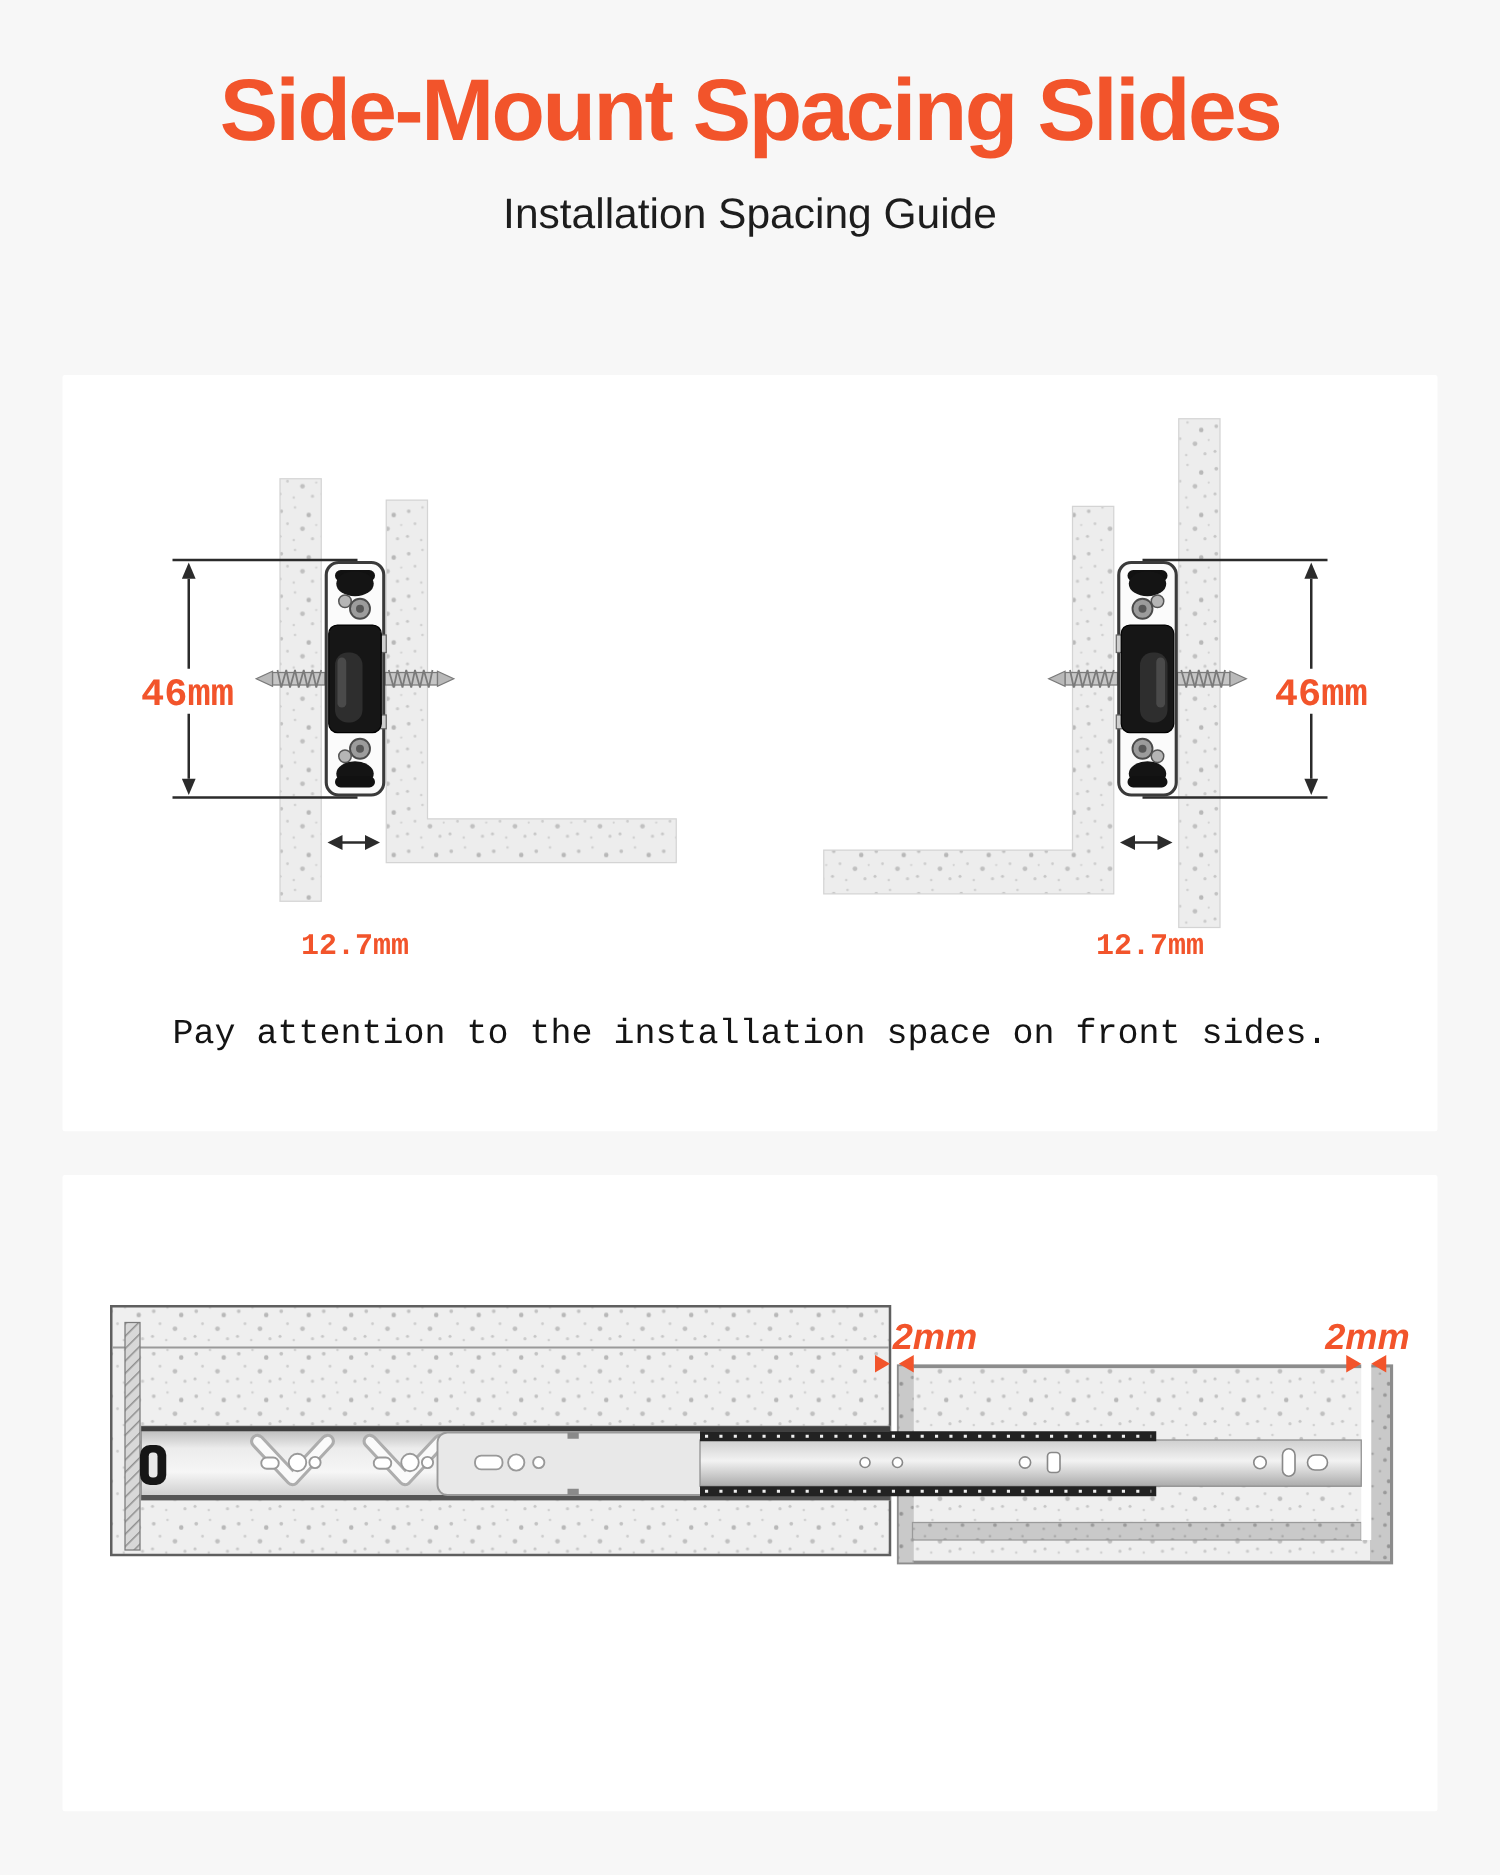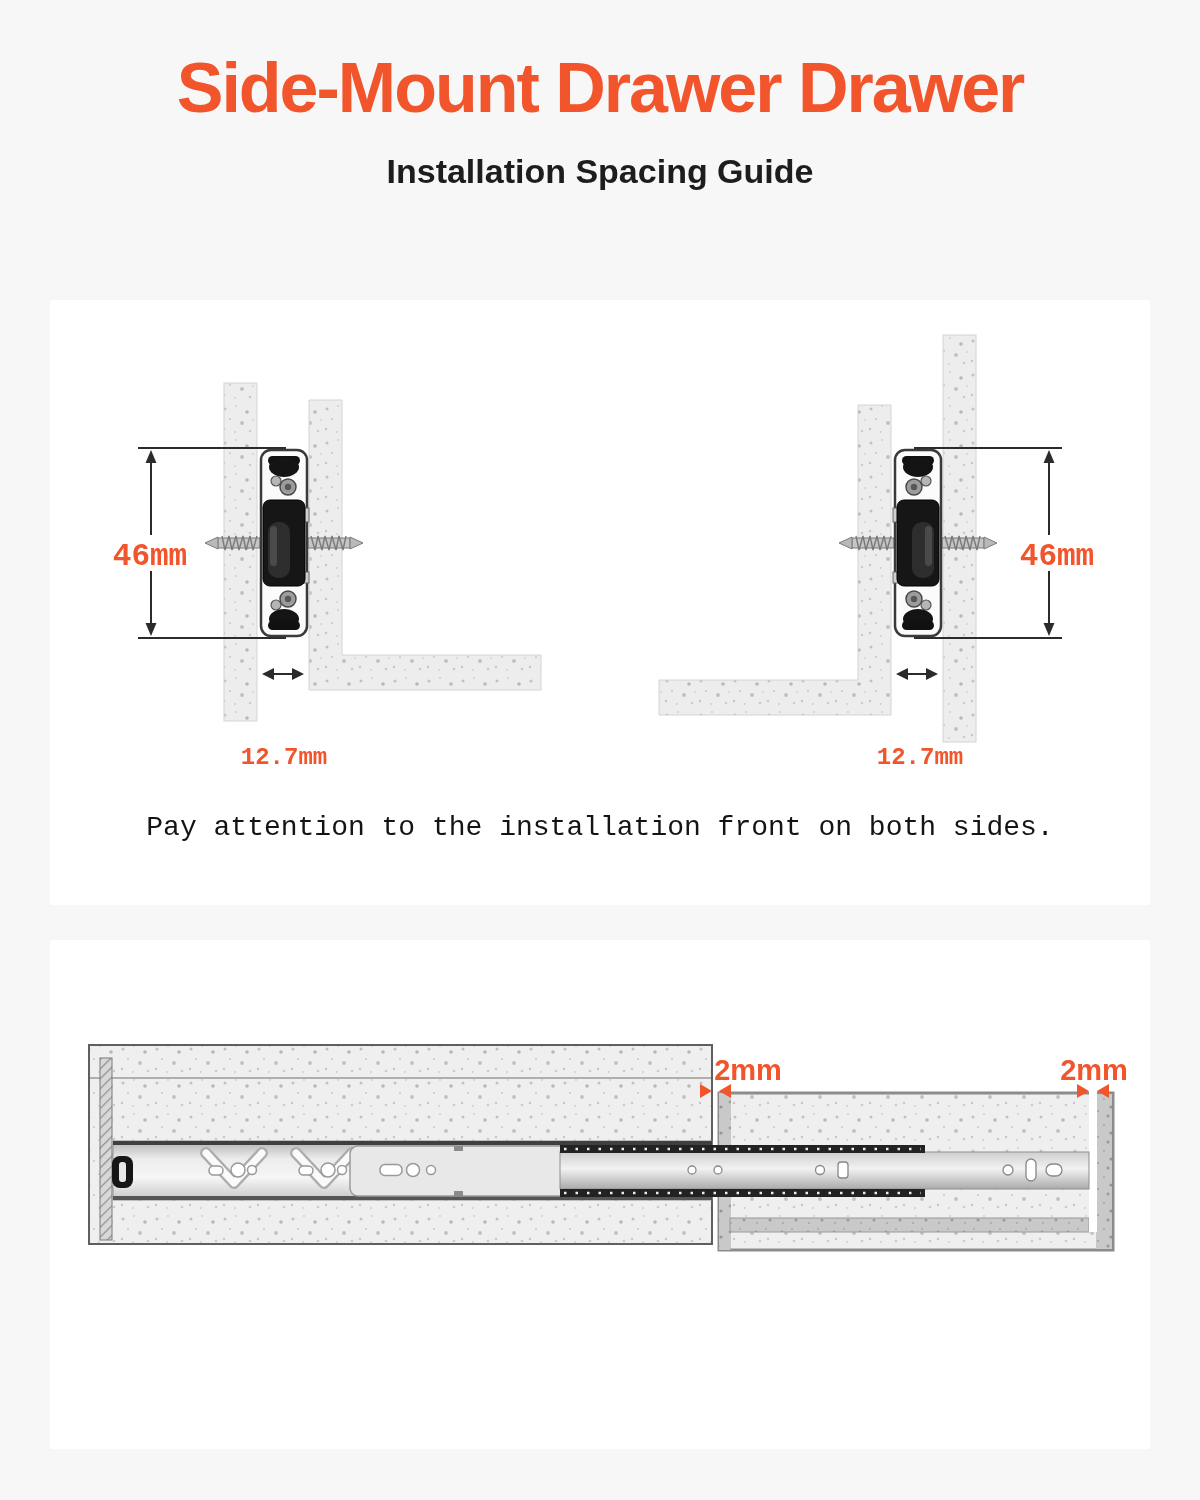--- a/index.html
+++ b/index.html
@@ -7,58 +7,58 @@
   body { font-family: "Liberation Sans", sans-serif; background: #f7f7f7; }
   .page { position: relative; width: 1200px; height: 1500px; background: #f7f7f7; overflow: hidden; }
 
   .title {
     position: absolute; top: 48px; left: 0; width: 1200px;
     text-align: center; font-size: 70px; font-weight: 700;
     letter-spacing: -2px; color: var(--accent);
   }
   .subtitle {
     position: absolute; top: 152px; left: 0; width: 1200px;
-    text-align: center; font-size: 34px; font-weight: 700; color: #1d1d1d;
+    text-align: center; font-size: 34px; font-weight: 400; color: #1d1d1d;
   }
 
   .panel {
     position: absolute; left: 50px; width: 1100px;
     background: #ffffff; border-radius: 2px;
   }
   .panel1 { top: 300px; height: 605px; font-family: Liberation Mono, monospace; }
   .panel2 { top: 940px; height: 509px; }
   .panel svg { position: absolute; left: 0; top: 0; }
 
   .dim {
     position: absolute; text-align: center; font-weight: 700;
     color: var(--accent); white-space: nowrap;
   }
   .dim-46 { font-size: 31px; line-height: 34px; width: 160px; top: 240px; }
   .dim-127 { font-size: 24px; line-height: 36px; width: 200px; top: 440px; }
-  .dim-2 { font-size: 29px; line-height: 34px; width: 100px; top: 113px; }
+  .dim-2 { font-size: 29px; line-height: 34px; width: 100px; top: 113px; font-style: italic; }
   .lbl-46-left { left: 20px; }
   .lbl-46-right { left: 927px; }
   .lbl-127-left { left: 134px; }
   .lbl-127-right { left: 770px; }
   .lbl-2-back { left: 648px; }
   .lbl-2-front { left: 994px; }
 
   .caption {
     position: absolute; left: 0; width: 1100px; text-align: center;
     font-size: 28px; line-height: 36px; color: var(--ink);
   }
   .caption1 { top: 510px; }
   .caption2 { top: 424px; }
 </style>
 </head>
 <body>
 
 <div class="page">
 
-  <h1 class="title">Side-Mount Drawer Drawer</h1>
+  <h1 class="title">Side-Mount Spacing Slides</h1>
   <div class="subtitle">Installation Spacing Guide</div>
 
   <section class="panel panel1">
     <svg width="1100" height="605" viewBox="0 0 1100 605">
       <defs>
         <pattern id="speckA" width="34" height="34" patternUnits="userSpaceOnUse">
           <rect width="34" height="34" fill="#ededed"></rect>
           <circle cx="5" cy="7" r="1.5" fill="#c2c2c2"></circle>
             <circle cx="16" cy="4" r="1" fill="#cfcfcf"></circle>
           <circle cx="27" cy="10" r="1.8" fill="#b8b8b8"></circle>
@@ -143,21 +143,21 @@
           <polygon points="876,368 888,374 876,380" fill="#2b2b2b"></polygon>
         </g>
       </g>
     </svg>
 
     <div class="dim dim-46 lbl-46-left">46mm</div>
     <div class="dim dim-127 lbl-127-left">12.7mm</div>
     <div class="dim dim-46 lbl-46-right">46mm</div>
     <div class="dim dim-127 lbl-127-right">12.7mm</div>
 
-    <div class="caption caption1">Pay attention to the installation front on both sides.</div>
+    <div class="caption caption1">Pay attention to the installation space on front sides.</div>
   </section>
 
   <section class="panel panel2">
     <svg width="1100" height="509" viewBox="0 0 1100 509">
       <defs>
         <pattern id="speckB" width="34" height="34" patternUnits="userSpaceOnUse">
           <rect width="34" height="34" fill="#efefef"></rect>
           <circle cx="5" cy="7" r="1.5" fill="#c2c2c2"></circle>
             <circle cx="16" cy="4" r="1" fill="#cfcfcf"></circle>
           <circle cx="27" cy="10" r="1.8" fill="#b8b8b8"></circle>

